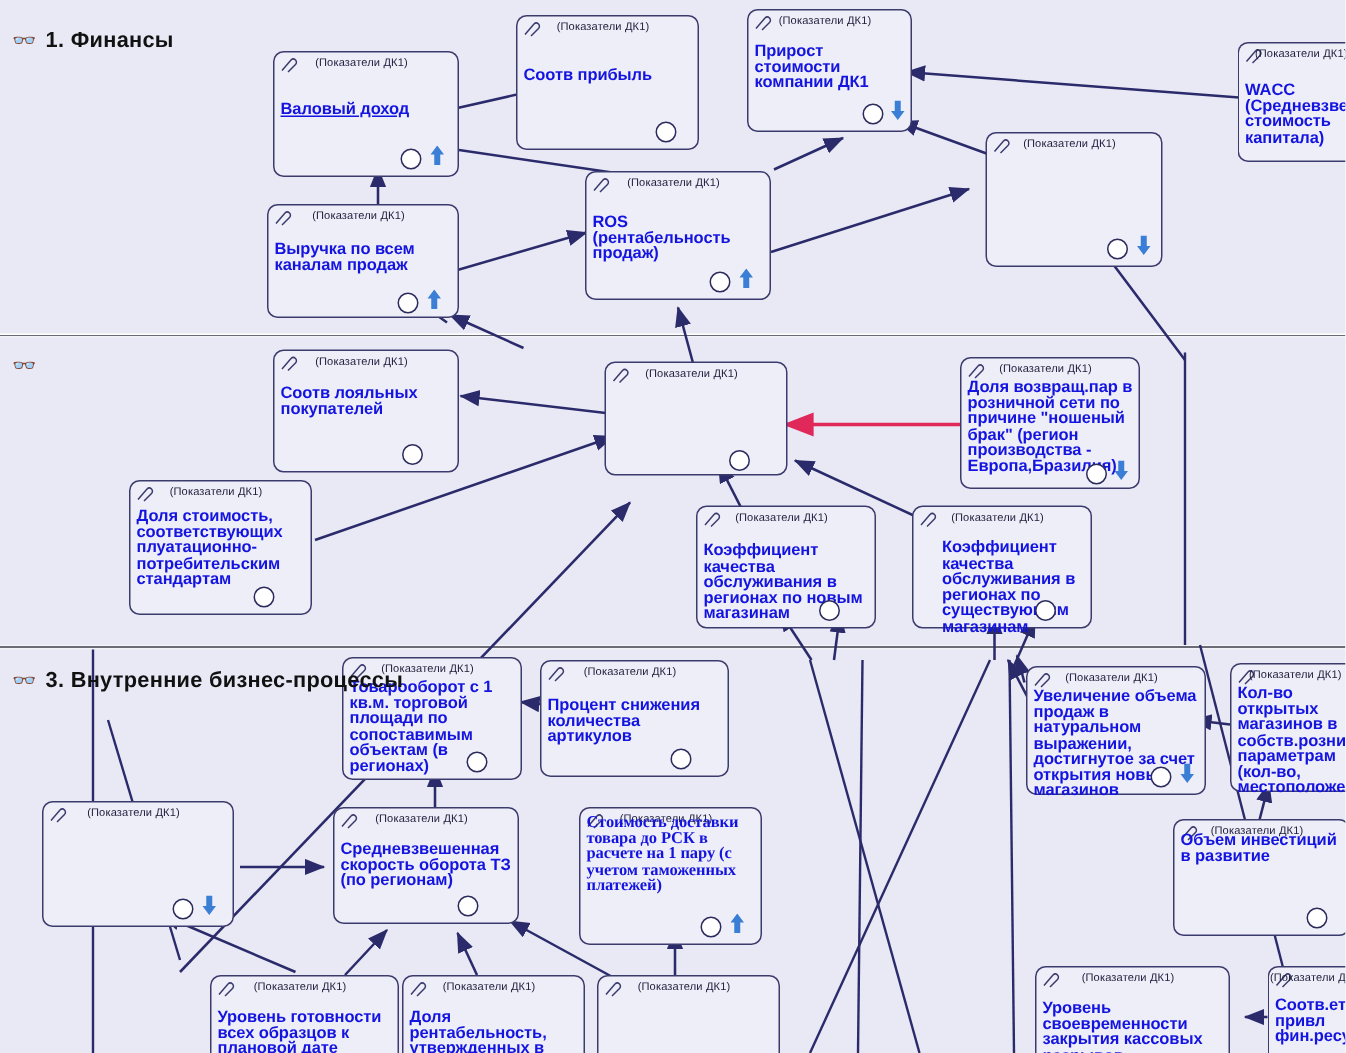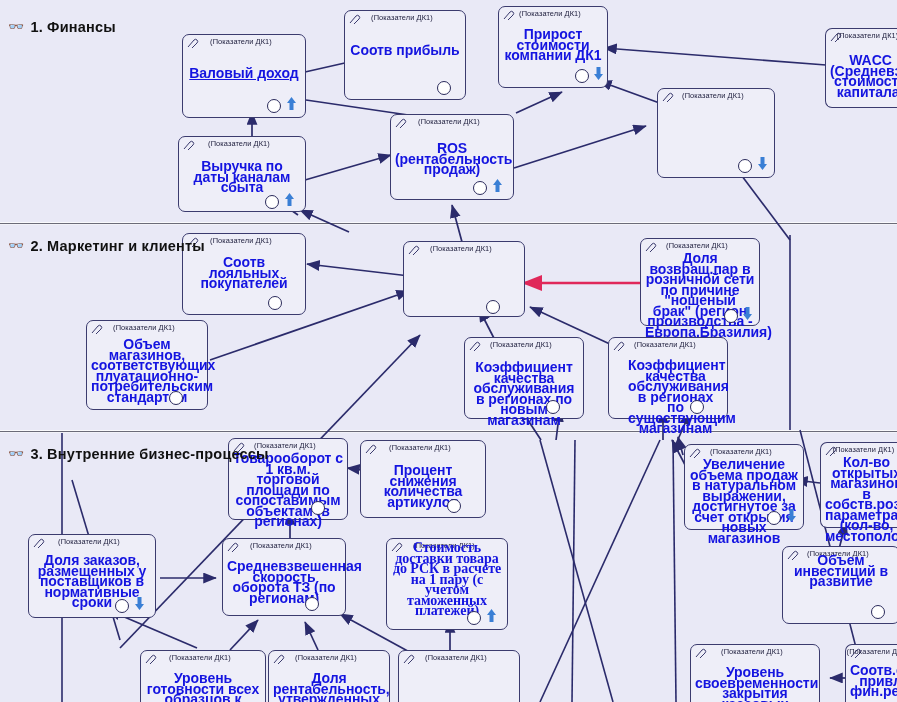--- a/index.html
+++ b/index.html
@@ -28,21 +28,21 @@
   .node .hdr{
     position:absolute;top:2px;left:0;right:6px;text-align:center;
     font-size:7.4px;color:#1b1b3a;white-space:nowrap;
     letter-spacing:.1px;
   }
   .node .clip{
     position:absolute;top:3px;left:4px;width:13px;height:11px;
   }
   .node .ttl{
     position:absolute;left:4px;right:4px;
-    text-align:center;color:#1414e0;font-weight:bold;font-size:14px;
+    text-align:left;color:#1414e0;font-weight:bold;font-size:11px;
     line-height:10.5px;letter-spacing:-.05px;
   }
   .node .dot{
     position:absolute;width:12px;height:12px;border-radius:50%;
     background:#ffffff;border:1px solid #2b2b5c;
   }
   .node .trend{position:absolute;width:11px;height:13px;}
   .cut-right{border-right:none;border-top-right-radius:0;border-bottom-right-radius:0;}
 </style>
 </head>
@@ -55,21 +55,20 @@
   <div class="lane" style="top:225px;height:205px;"></div>
   <div class="lane-sep" style="top:430px;"></div>
   <div class="lane" style="top:433px;height:269px;"></div>
 
   <div class="lane-title" style="left:8px;top:19px;">
     <span class="ic">👓</span>
     <span>1. Финансы</span>
   </div>
   <div class="lane-title" style="left:8px;top:238px;">
     <span class="ic">👓</span>
-    <span>2. Маркетинг и клиенты</span>
   </div>
   <div class="lane-title" style="left:8px;top:446px;">
     <span class="ic">👓</span>
     <span>3. Внутренние бизнес-процессы</span>
   </div>
 
   <svg id="links" viewBox="0 0 897 702">
     <defs>
       <marker id="ah" markerWidth="9" markerHeight="9" refX="7.5" refY="3.2" orient="auto">
         <path d="M0,0 L8,3.2 L0,6.4 z" fill="#2b2b6b"></path>
@@ -175,21 +174,21 @@
       </svg>
     <div class="hdr">(Показатели ДК1)</div>
     <div class="ttl" style="top:26px;">WACC (Средневзвешенная стоимость капитала)</div>
   </div>
 
   <div class="node" id="n05" style="left:178px;top:136px;width:128px;height:76px;">
     <svg class="clip" viewBox="0 0 13 11">
         <path d="M1,9 L7,2 a2,2 0 0 1 3,3 L5,10" stroke="#3b3b6e" stroke-width="1" fill="none"></path>
       </svg>
     <div class="hdr">(Показатели ДК1)</div>
-    <div class="ttl" style="top:24px;">Выручка по даты каналам сбыта</div>
+    <div class="ttl" style="top:24px;">Выручка по всем каналам продаж</div>
     <div class="dot" style="left:86px;top:58px;"></div>
     <svg class="trend" style="left:105px;top:56px;" viewBox="0 0 11 13">
         <path d="M5.5,0 L10,6 L7.5,6 L7.5,13 L3.5,13 L3.5,6 L1,6 z" fill="#3a7fd5"></path>
       </svg>
   </div>
 
   <div class="node" id="n06" style="left:390px;top:114px;width:124px;height:86px;">
     <svg class="clip" viewBox="0 0 13 11">
         <path d="M1,9 L7,2 a2,2 0 0 1 3,3 L5,10" stroke="#3b3b6e" stroke-width="1" fill="none"></path>
       </svg>
@@ -239,21 +238,21 @@
     <svg class="trend" style="left:101px;top:68px;" viewBox="0 0 11 13">
         <path d="M5.5,13 L10,7 L7.5,7 L7.5,0 L3.5,0 L3.5,7 L1,7 z" fill="#3a7fd5"></path>
       </svg>
   </div>
 
   <div class="node" id="n11" style="left:86px;top:320px;width:122px;height:90px;">
     <svg class="clip" viewBox="0 0 13 11">
         <path d="M1,9 L7,2 a2,2 0 0 1 3,3 L5,10" stroke="#3b3b6e" stroke-width="1" fill="none"></path>
       </svg>
     <div class="hdr">(Показатели ДК1)</div>
-    <div class="ttl" style="top:18px;">Объем магазинов, соответствующих плуатационно-потребительским стандартам</div>
+    <div class="ttl" style="top:18px;">Доля стоимость, соответствующих плуатационно-потребительским стандартам</div>
     <div class="dot" style="left:82px;top:70px;"></div>
   </div>
 
   <div class="node" id="n12" style="left:464px;top:337px;width:120px;height:82px;">
     <svg class="clip" viewBox="0 0 13 11">
         <path d="M1,9 L7,2 a2,2 0 0 1 3,3 L5,10" stroke="#3b3b6e" stroke-width="1" fill="none"></path>
       </svg>
     <div class="hdr">(Показатели ДК1)</div>
     <div class="ttl" style="top:24px;">Коэффициент качества обслуживания в регионах по новым магазинам</div>
     <div class="dot" style="left:81px;top:62px;"></div>
@@ -304,21 +303,20 @@
       </svg>
     <div class="hdr">(Показатели ДК1)</div>
     <div class="ttl" style="top:14px;">Кол-во открытых магазинов в собств.рознице,соответств. параметрам (кол-во, местоположение)</div>
   </div>
 
   <div class="node" id="n18" style="left:28px;top:534px;width:128px;height:84px;">
     <svg class="clip" viewBox="0 0 13 11">
         <path d="M1,9 L7,2 a2,2 0 0 1 3,3 L5,10" stroke="#3b3b6e" stroke-width="1" fill="none"></path>
       </svg>
     <div class="hdr">(Показатели ДК1)</div>
-    <div class="ttl" style="top:20px;">Доля заказов, размещенных у поставщиков в нормативные сроки</div>
     <div class="dot" style="left:86px;top:64px;"></div>
     <svg class="trend" style="left:105px;top:62px;" viewBox="0 0 11 13">
         <path d="M5.5,13 L10,7 L7.5,7 L7.5,0 L3.5,0 L3.5,7 L1,7 z" fill="#3a7fd5"></path>
       </svg>
   </div>
 
   <div class="node" id="n19" style="left:222px;top:538px;width:124px;height:78px;">
     <svg class="clip" viewBox="0 0 13 11">
         <path d="M1,9 L7,2 a2,2 0 0 1 3,3 L5,10" stroke="#3b3b6e" stroke-width="1" fill="none"></path>
       </svg>

